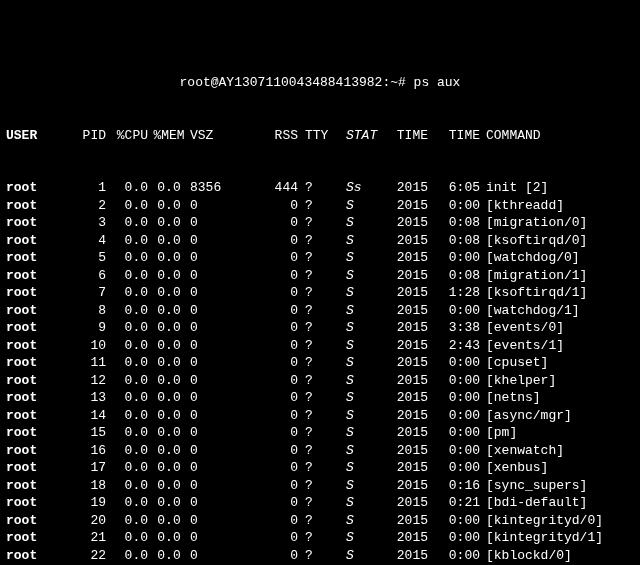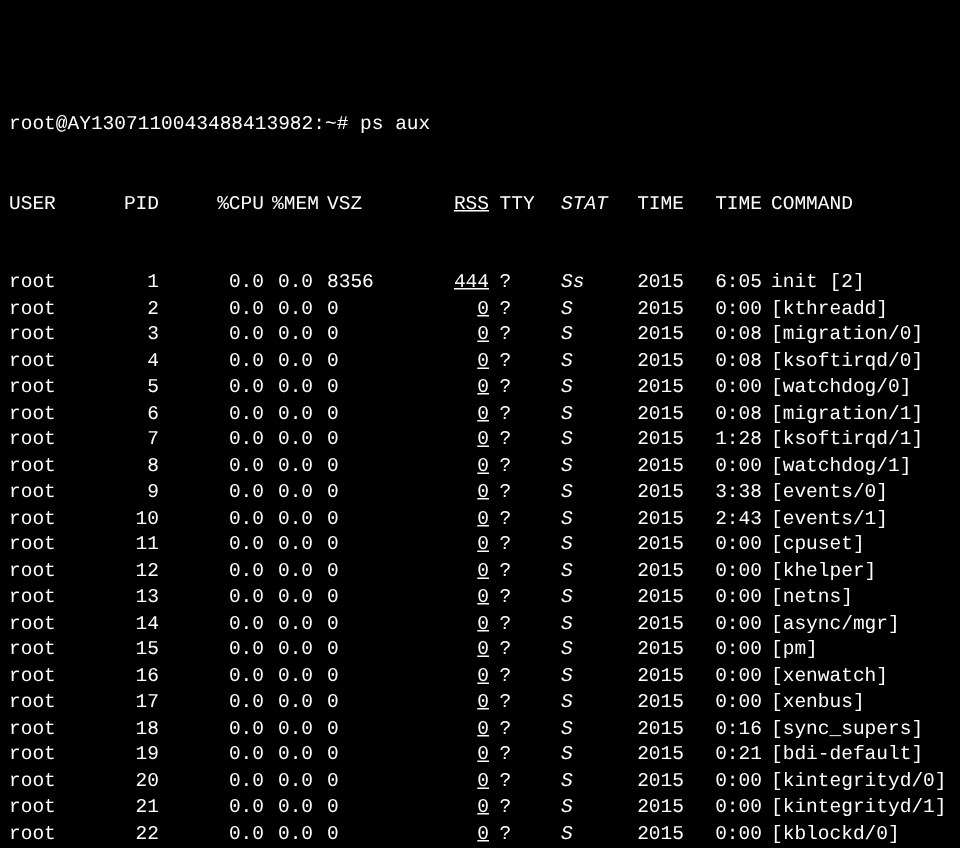--- a/index.html
+++ b/index.html
@@ -14,30 +14,31 @@
       font-size: 13px;
       line-height: 17.5px;
       padding: 4px 6px;
       width: 640px;
       height: 565px;
       overflow: hidden;
       white-space: pre;
     }
     .prompt-line {
       margin-bottom: 0;
+      text-align: center;
     }
     .row {
       display: flex;
     }
-    .col-user { width: 45px; text-align: left; }
+    .col-user { width: 45px; text-align: left; font-weight: bold; }
     .col-pid { width: 55px; text-align: right; }
-    .col-cpu { width: 42px; text-align: right; margin-left: 28px; }
+    .col-cpu { width: 42px; text-align: right; }
     .col-mem { width: 42px; text-align: center; }
     .col-vsz { width: 58px; text-align: left; }
-    .col-rss { width: 50px; text-align: right; text-decoration: underline; }
+    .col-rss { width: 50px; text-align: right; }
     .col-tty { width: 30px; text-align: left; padding-left: 7px; }
     .col-stat { width: 50px; text-align: left; padding-left: 18px; font-style: italic; }
     .col-start { width: 50px; text-align: right; }
     .col-time { width: 52px; text-align: right; }
     .col-cmd { flex: 1; text-align: left; padding-left: 6px; }
   </style>
 </head>
 <body>
 
 

